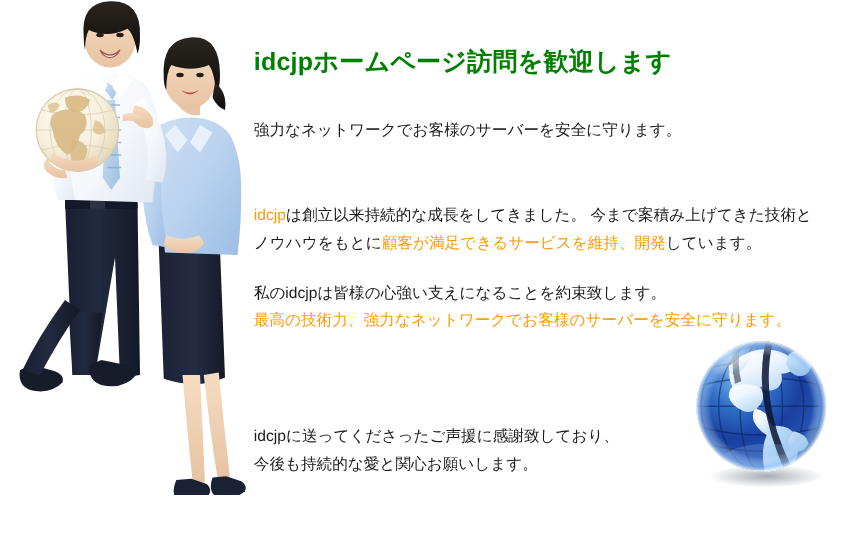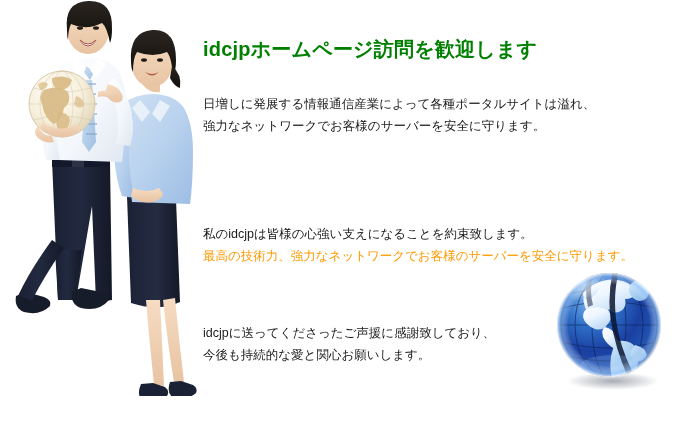--- a/index.html
+++ b/index.html
@@ -57,21 +57,21 @@
     font-size: 12.5px;
     line-height: 22px;
     color: #1a1a1a;
     white-space: nowrap;
   }
   .para .ln { display: block; }
 
   .p1 { top: 93px; }
   .p2 { top: 161px; }
   .p3 { top: 223px; }
-  .p4 { top: 322px; }
+  .p4 { top: 338px; }
 
   .accent  { color: #ff9900; }
   .hilite  { color: #ff9900; }
 
   
   .globe {
     position: absolute;
     left: 551px;
     top: 269px;
     width: 120px;
@@ -226,27 +226,32 @@
       </g>
     </svg>
   </div>
 
   <div class="content">
 
     <div class="headline">idcjpホームページ訪問を歓迎します</div>
 
     <div class="para p1">
       <span class="ln">
-        <span>日増しに発展する情報通信産業によって各種ポータルサイトは溢れ、</span>
-      </span>
-      <span class="ln">
         <span>強力なネットワークでお客様のサーバーを安全に守ります。</span>
       </span>
     </div>
 
+    <div class="para p2">
+      <span class="ln">
+        <span class="accent">idcjp</span><span>は創立以来持続的な成長をしてきました。 今まで案積み上げてきた技術と</span>
+      </span>
+      <span class="ln">
+        <span>ノウハウをもとに</span><span class="hilite">顧客が満足できるサービスを維持、開発</span><span>しています。</span>
+      </span>
+    </div>
 
     <div class="para p3">
       <span class="ln">
         <span>私のidcjpは皆様の心強い支えになることを約束致します。</span>
       </span>
       <span class="ln">
         <span class="hilite">最高の技術力、強力なネットワークでお客様のサーバーを安全に守ります。</span>
       </span>
     </div>
 

